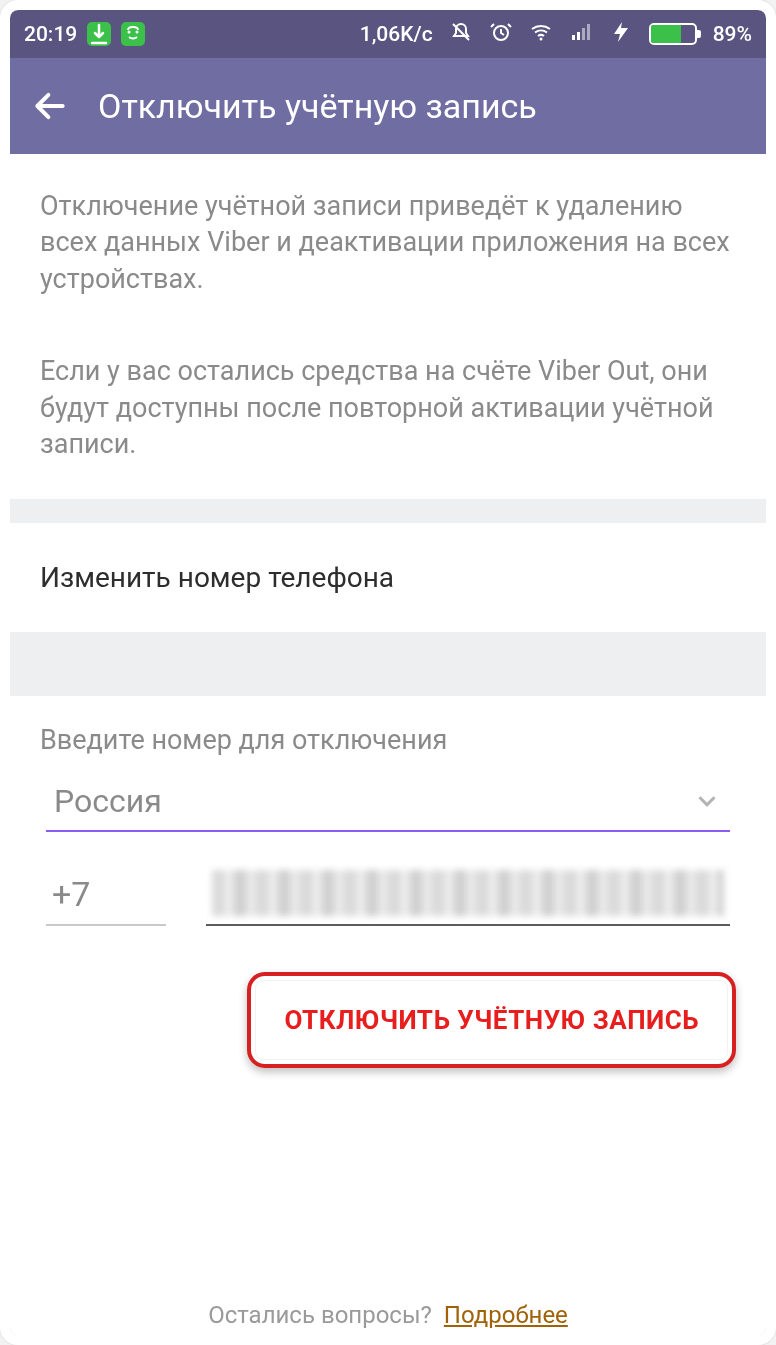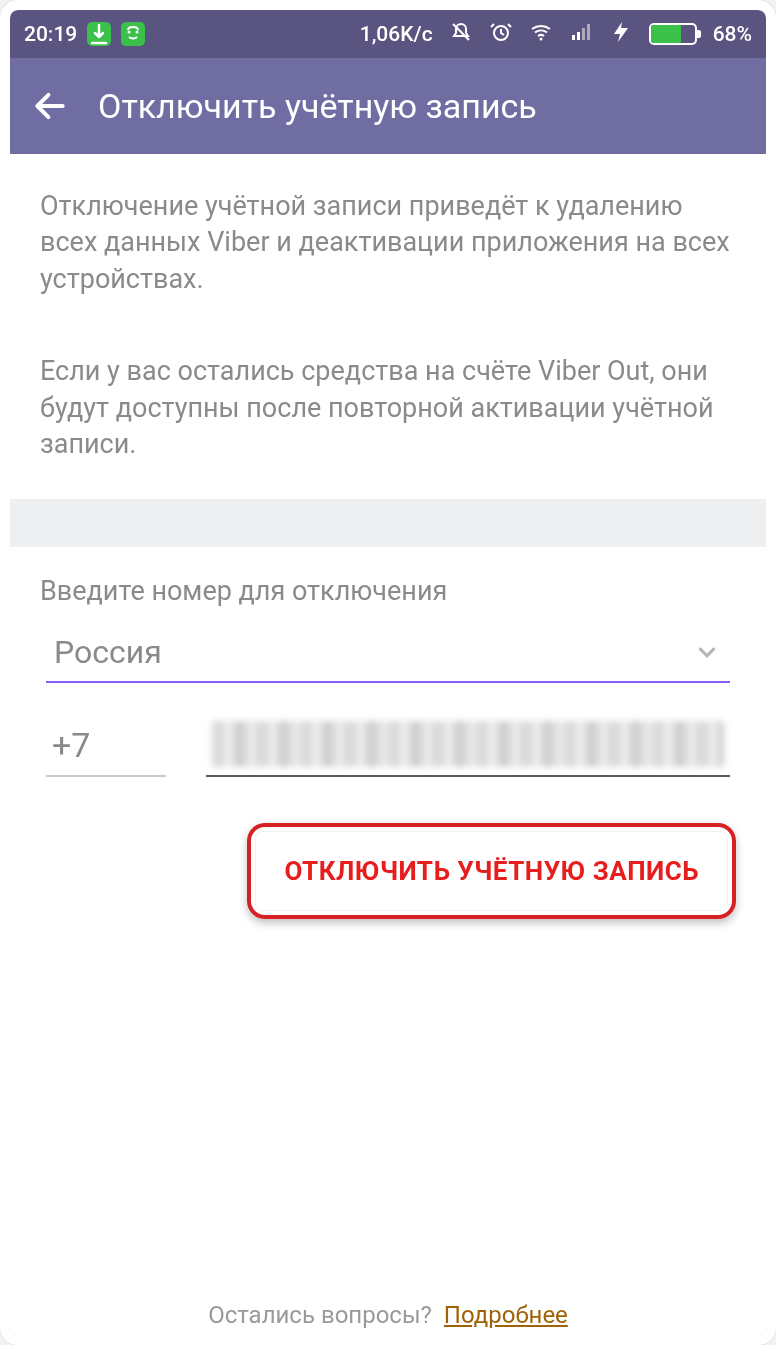--- a/index.html
+++ b/index.html
@@ -28,21 +28,21 @@
 
   .card { background:#fff; }
   .info-card { padding: 34px 30px 36px; }
   .info-text { color:#8a8a8a; font-size: 27px; line-height: 1.35; }
   .info-text + .info-text { margin-top: 56px; }
 
   .gap { height: 24px; }
 
   .change-row { padding: 38px 30px; font-size: 28px; color:#2d2d2d; }
 
-  .input-card { padding: 28px 30px 0; }
+  .input-card { padding: 28px 30px 0; margin-top: 40px; }
   .section-label { color:#8a8a8a; font-size: 27px; margin-bottom: 18px; }
 
   .country-field { position: relative; border-bottom: 2px solid #8b5cf6; padding: 8px 8px 10px; margin: 0 6px 34px; display:flex; align-items:center; justify-content:space-between; }
   .country-value { color:#8a8a8a; font-size: 32px; }
   .chevron { width: 30px; height: 30px; }
   .chevron svg { width:30px; height:30px; stroke:#b4b4b4; stroke-width:2.5; fill:none; }
 
   .phone-row { display:flex; gap: 40px; margin: 0 6px; padding-bottom: 46px;}
   .code-field { width: 120px; border-bottom: 2px solid #c9c9c9; padding: 8px 6px 10px; color:#8a8a8a; font-size:34px; }
   .number-field { flex:1; border-bottom: 2px solid #5c5c5c; padding: 8px 6px 10px; font-size:34px; color:#8a8a8a; position:relative; min-height:50px; }
@@ -102,41 +102,44 @@
               <rect x="18" y="4" width="3" height="16" fill="#fff" opacity=".5"></rect>
             </svg></span>
         <span><svg viewBox="0 0 24 24">
               <path d="M13 2L5 14h6l-2 8 10-14h-7l1-6z" fill="#fff"></path>
             </svg></span>
         <span class="battery">
           <span class="battery-shell">
               <span class="battery-fill"></span>
             </span>
         </span>
-        <span>68%</span>
+        <span>89%</span>
       </div>
     </div>
 
     <div class="app-bar">
       <div class="back-btn">
         <svg viewBox="0 0 24 24">
             <path d="M20 12H4m0 0l7-7M4 12l7 7" stroke-linecap="round" stroke-linejoin="round"></path>
           </svg>
       </div>
       <div class="app-title">Отключить учётную запись</div>
     </div>
 
     <div class="content">
       <div class="card info-card">
         <p class="info-text">Отключение учётной записи приведёт к удалению всех данных Viber и деактивации приложения на всех устройствах.</p>
         <p class="info-text">Если у вас остались средства на счёте Viber Out, они будут доступны после повторной активации учётной записи.</p>
       </div>
 
       <div class="gap"></div>
 
+      <div class="card change-row">
+        <span>Изменить номер телефона</span>
+      </div>
 
       <div class="gap"></div>
 
       <div class="card input-card">
         <div class="section-label">Введите номер для отключения</div>
 
         <div class="country-field">
           <span class="country-value">Россия</span>
           <span class="chevron">
             <svg viewBox="0 0 24 24">

